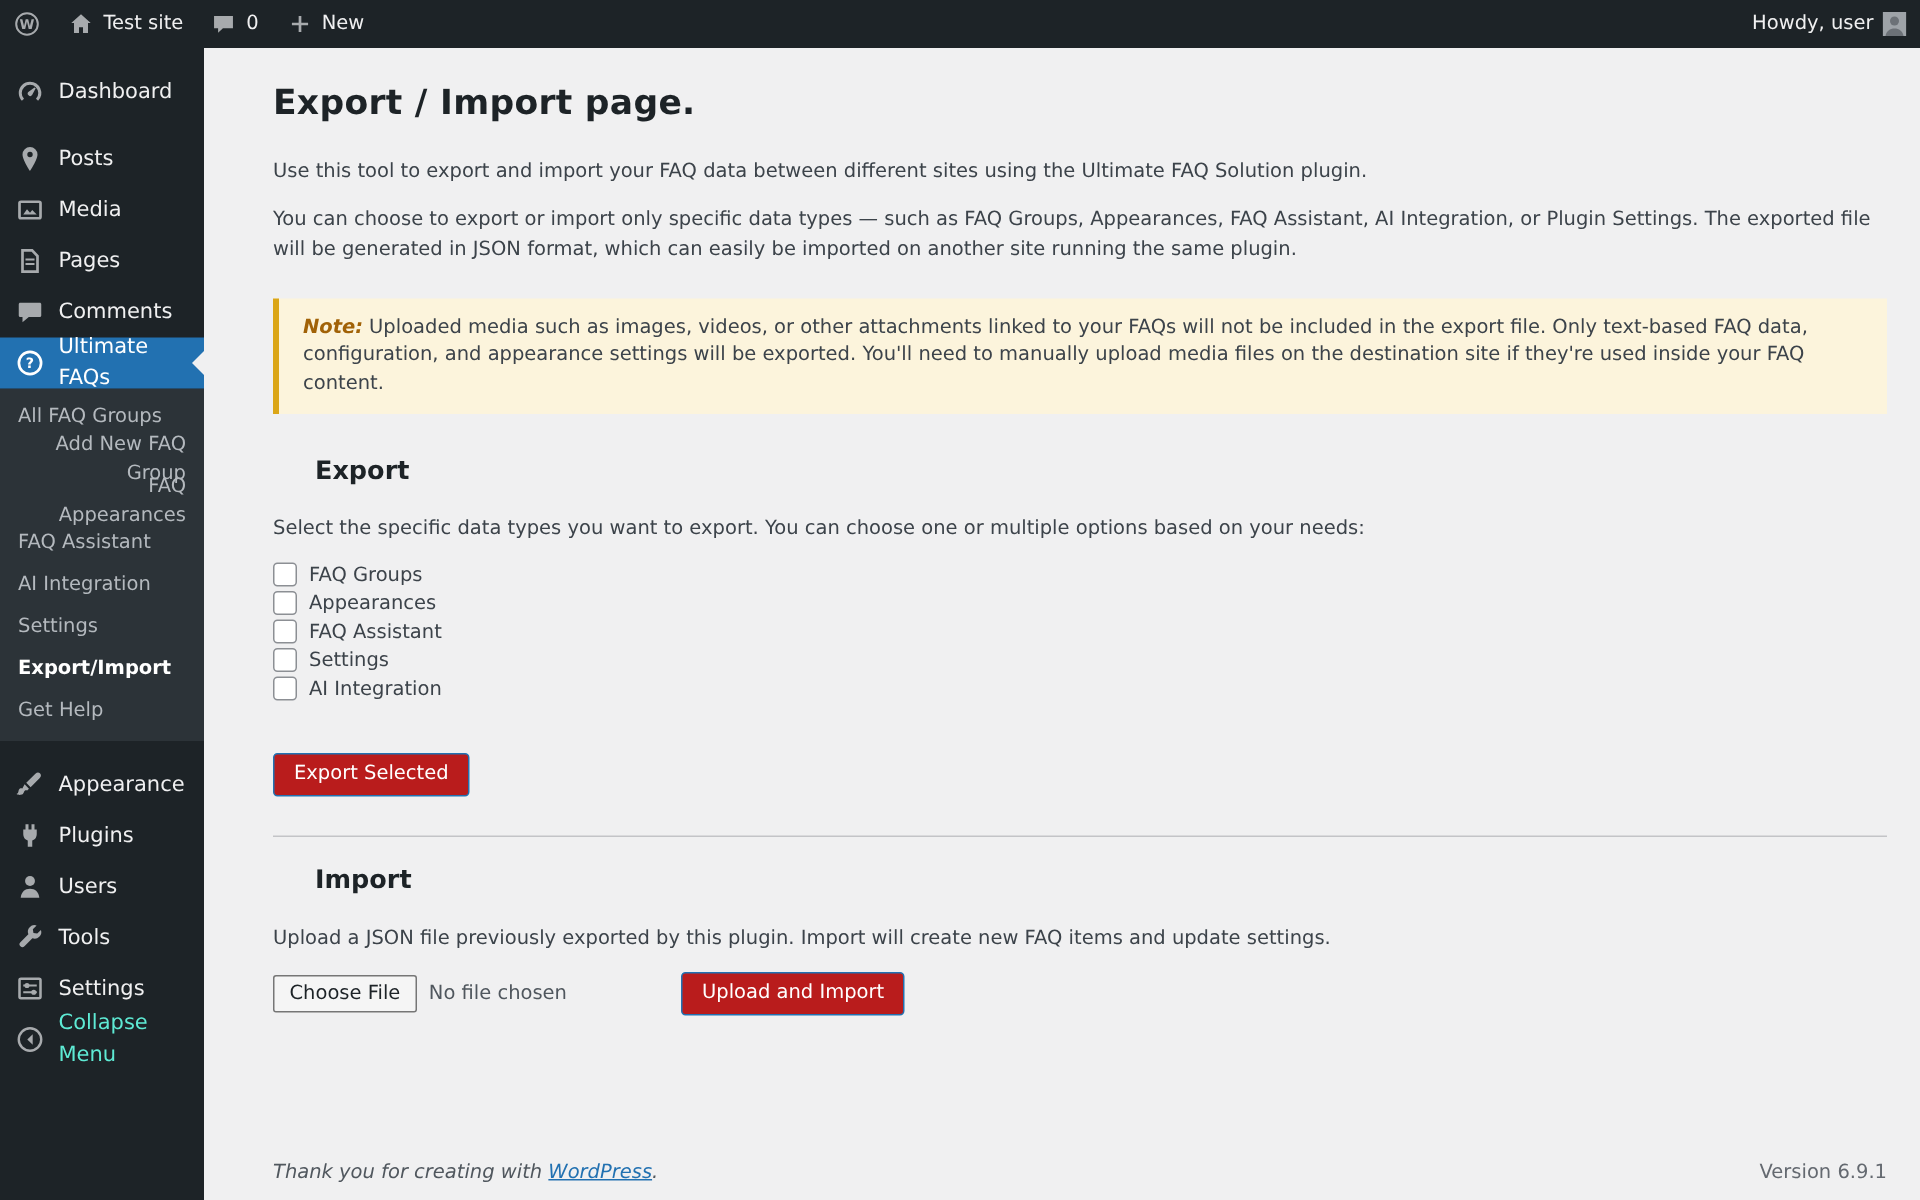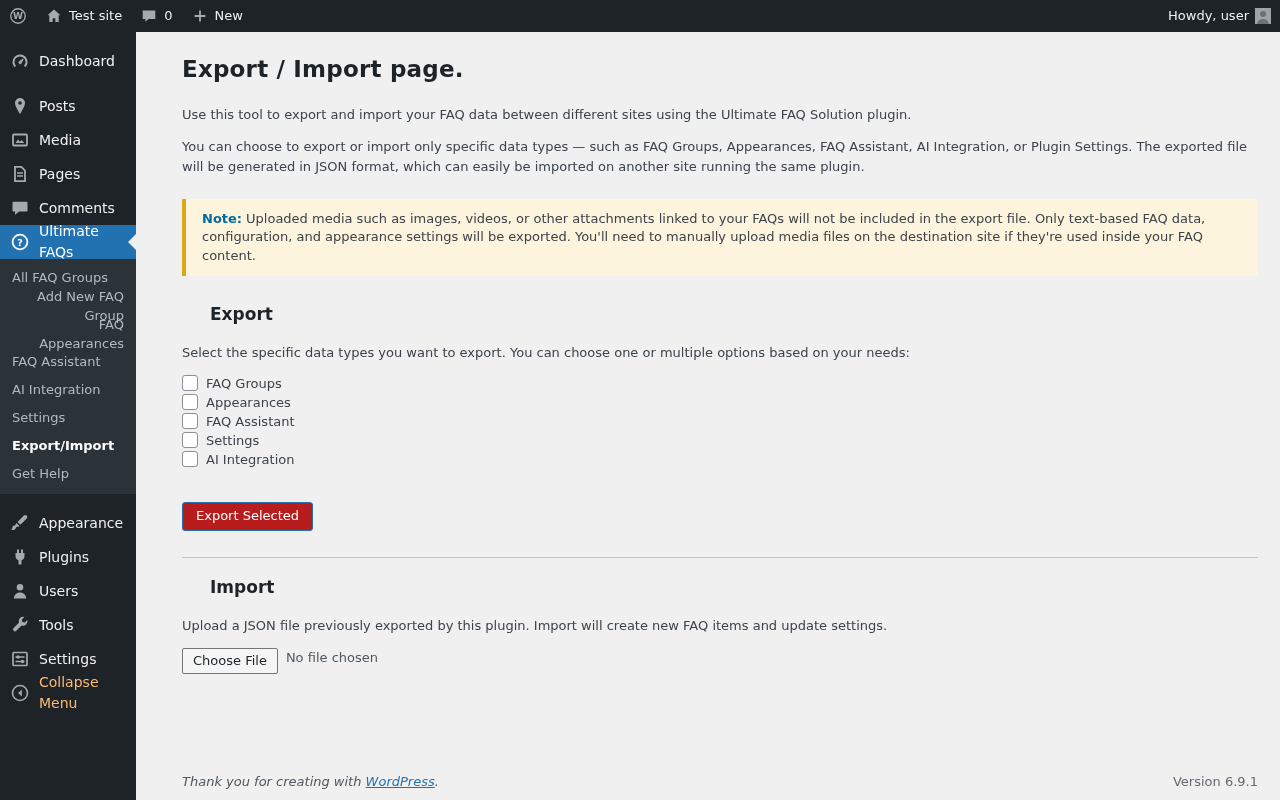--- a/index.html
+++ b/index.html
@@ -41,49 +41,49 @@
     border:8px solid transparent; border-right-color:#f0f0f1;
   }
   .spacer-sm { height:11px; }
   .spacer-md { height:12px; }
   .submenu { background:#2c3338; padding:5px 0 6px;text-align:right; }
   .submenu-item {
     height:28px; display:flex; align-items:center; padding:0 12px;
     font-size:13px; color:#b4b9be; cursor:pointer;
   }
   .submenu-item.current { color:#fff; font-weight:bold; }
-  .menu-item.collapse { color:#fdba74; }
+  .menu-item.collapse { color:#5eead4; }
   .menu-item.collapse .mi-icon { color:#a7aaad; }
 
   
   #main { position:absolute; left:160px; top:32px; right:0; bottom:0; padding:20px 22px 0; }
   h1 { font-size:23px; font-weight:bold; color:#1d2327; margin-bottom:18px; letter-spacing:.2px; }
   #main p { margin-bottom:13px; color:#3c434a; }
   .note {
     background:#fcf4dc; border-left:4px solid #dba617;
     padding:11px 16px; line-height:1.42; margin:23px 0 26px; color:#3c434a;
   }
-  .note strong { color:#0369a1; margin-right:4px; }
+  .note strong { color:#a16207; margin-right:4px;font-style:italic; }
   h2 { font-size:17px; font-weight:bold; color:#1d2327; margin-bottom:15px;margin-left:28px; }
   .checkbox-row { display:flex; align-items:center; gap:8px; height:16px; margin-bottom:3px; }
   input[type="checkbox"] {
     appearance:none; -webkit-appearance:none;
     width:16px; height:16px; border:1px solid #8c8f94; border-radius:3px;
     background:#fff; margin:0; cursor:pointer; flex:0 0 16px;
   }
   .checkbox-row label { cursor:pointer; }
   .button-primary {
     display:inline-block; background:#b91c1c; border:1px solid #2271b1;
     color:#fff; border-radius:3px; padding:5px 13px; font-size:13px;
     font-family:inherit; cursor:pointer; line-height:1.3;
   }
   #export-button { margin-top:32px; }
   hr.divider { border:0; border-top:1px solid #c3c4c7; margin:26px 0 17px; }
   .file-row { display:flex; align-items:center; margin-top:6px; }
-  .file-wrap { width:272px; display:flex; align-items:flex-start; gap:8px; }
+  .file-wrap { width:272px; display:flex; align-items:center; gap:8px; }
   .file-btn {
     border:1px solid #767676; background:#f5f5f5; border-radius:2px;
     padding:2px 10px; color:#1d2327; cursor:pointer; white-space:nowrap;
   }
   .file-status { color:#50575e; }
 
   
   #footer {
     position:absolute; left:22px; right:22px; bottom:9px;
     display:flex; justify-content:space-between; align-items:center;
@@ -316,20 +316,21 @@
   <hr class="divider">
 
   <h2>Import</h2>
   <p>Upload a JSON file previously exported by this plugin. Import will create new FAQ items and update settings.</p>
 
   <div class="file-row">
     <div class="file-wrap">
       <span class="file-btn">Choose File</span>
       <span class="file-status">No file chosen</span>
     </div>
+    <button class="button-primary">Upload and Import</button>
   </div>
 
   <div id="footer">
     <div class="footer-left">
       <span>Thank you for creating with </span><a href="#">WordPress</a><span>.</span>
     </div>
     <div class="footer-right">Version 6.9.1</div>
   </div>
 
 </div>

